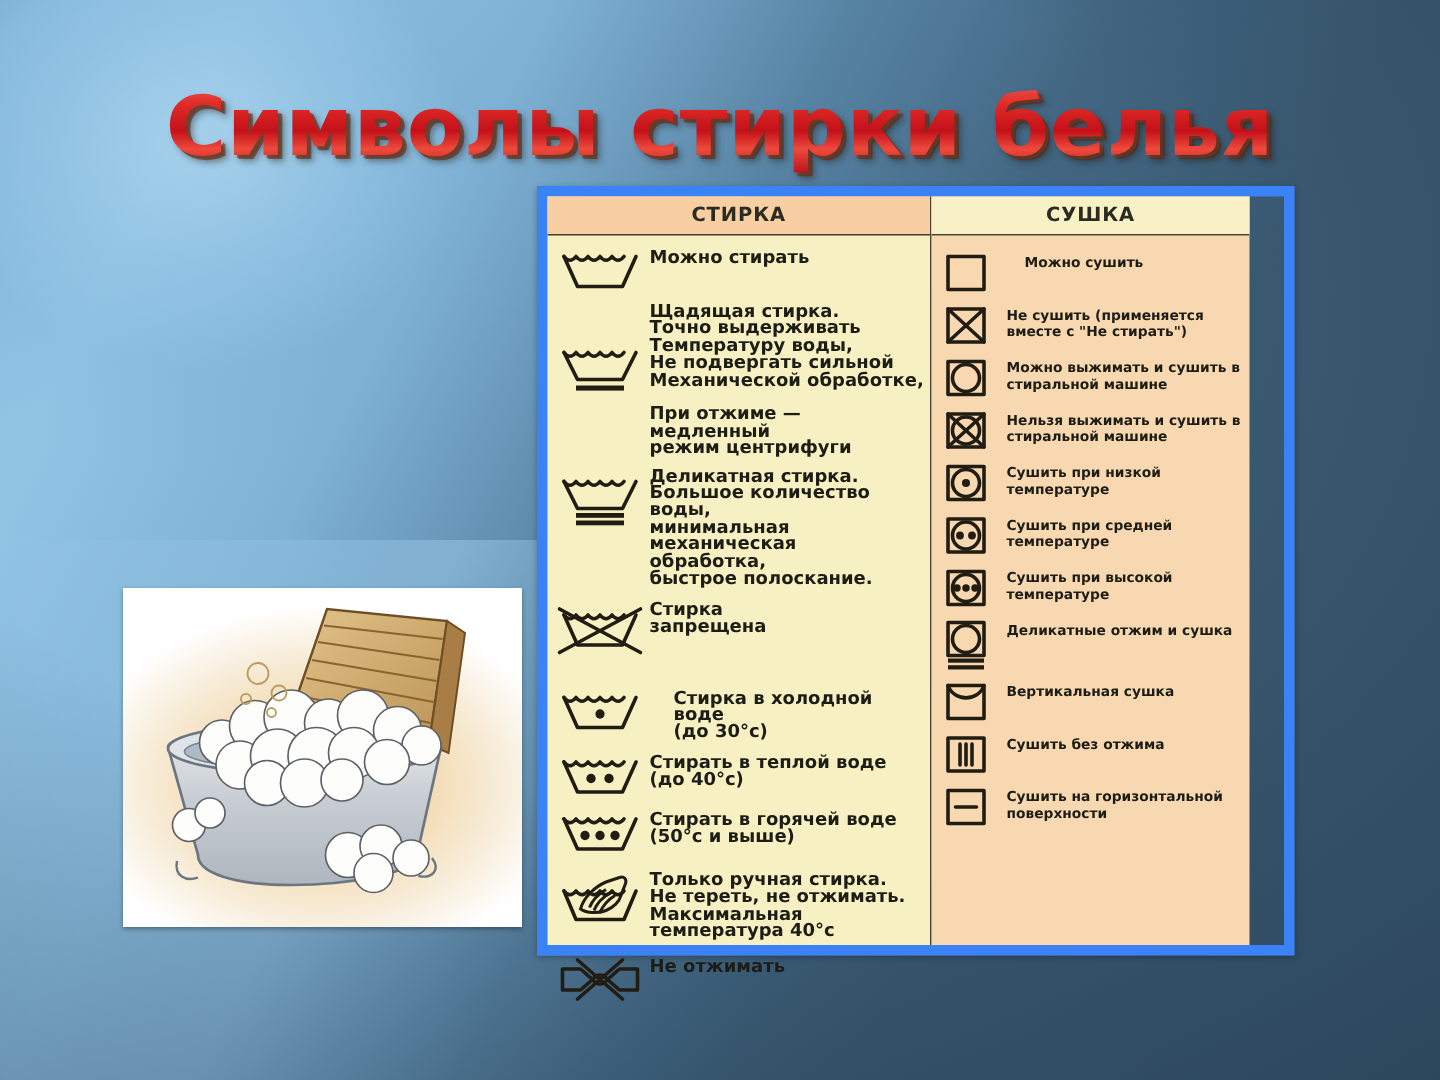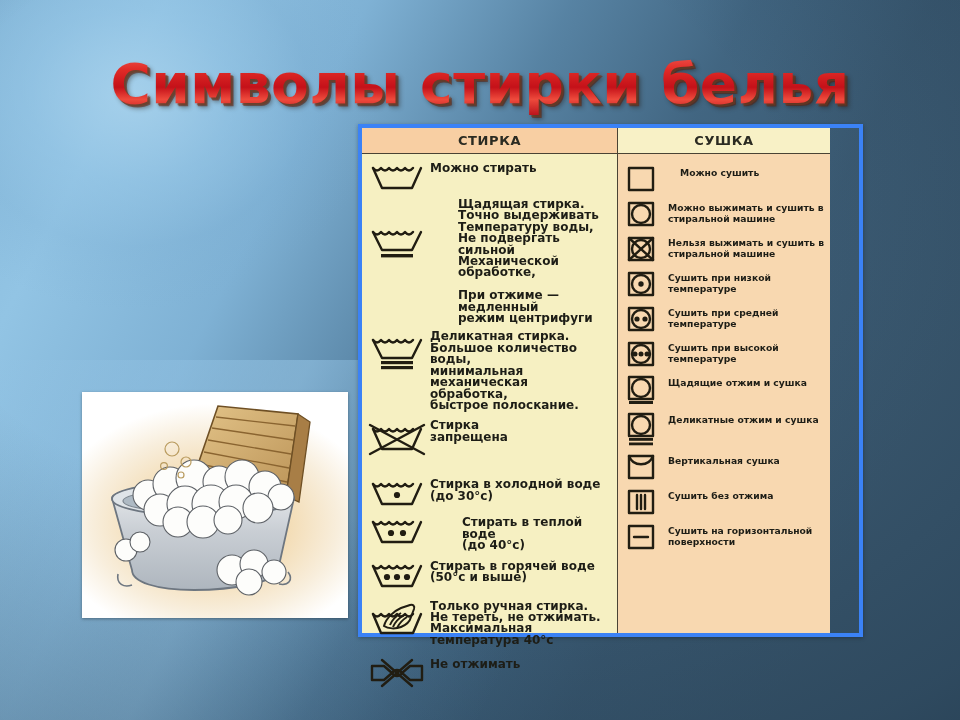--- a/index.html
+++ b/index.html
@@ -78,21 +78,21 @@
     box-shadow:0 1px 3px rgba(0,0,0,.35);
     overflow:hidden;
   }
   .photo-inner{position:absolute;inset:0;background:
       radial-gradient(ellipse 70% 60% at 50% 58%, #f7e6c8 0%, #f3dcb4 38%, #f8eedc 66%, #ffffff 88%);}
   .photo svg{position:absolute;inset:0;}
 
   
   .panel{
     position:absolute;left:358px;top:124px;width:505px;height:513px;
-    border:4px solid #3b82f6;
+    border:7px solid #3b82f6;
     box-sizing:border-box;
     display:flex;
     box-shadow:0 1px 4px rgba(0,0,0,.3);
   }
   .col{box-sizing:border-box;}
   .col-wash{width:256px;background:#f6f0c2;border-right:1px solid #4a4334;}
   .col-dry{width:212px;background:#f8d8b0;}
   .col-head{
     height:26px;line-height:26px;text-align:center;
     font-family:"DejaVu Sans", sans-serif;
@@ -215,21 +215,21 @@
         <div class="row" style="margin-top:2px;">
           <div class="row-sym">
             <svg width="58" height="30" viewBox="0 0 58 30">
               <path class="sym" d="M5 6 q4 5 8 0 q4 5 8 0 q4 5 8 0 q4 5 8 0 q4 5 8 0"></path>
               <path class="sym" d="M5 6 L14 26 L44 26 L53 6"></path>
             </svg>
           </div>
           <div class="row-txt">Можно стирать</div>
         </div>
 
-        <div class="row" style="margin-top:4px;gap:28px;">
+        <div class="row" style="margin-top:4px;">
           <div class="row-sym" style="padding-top:28px;">
             <svg width="58" height="34" viewBox="0 0 58 34">
               <path class="sym" d="M5 6 q4 5 8 0 q4 5 8 0 q4 5 8 0 q4 5 8 0 q4 5 8 0"></path>
               <path class="sym" d="M5 6 L14 24 L44 24 L53 6"></path>
               <rect class="sym-f" x="13" y="28" width="32" height="3.4"></rect>
             </svg>
           </div>
           <div class="row-txt">Щадящая стирка.
 Точно выдерживать
 Температуру воды,
@@ -262,33 +262,33 @@
               <path class="sym" d="M5 8 q4 5 8 0 q4 5 8 0 q4 5 8 0 q4 5 8 0 q4 5 8 0"></path>
               <path class="sym" d="M5 8 L14 28 L44 28 L53 8"></path>
               <line class="sym" x1="2" y1="4" x2="56" y2="33"></line>
               <line class="sym" x1="56" y1="4" x2="2" y2="33"></line>
             </svg>
           </div>
           <div class="row-txt">Стирка
 запрещена</div>
         </div>
 
-        <div class="row" style="margin-top:21px;">
+        <div class="row" style="margin-top:21px;gap:16px;">
           <div class="row-sym">
             <svg width="58" height="30" viewBox="0 0 58 30">
               <path class="sym" d="M5 6 q4 5 8 0 q4 5 8 0 q4 5 8 0 q4 5 8 0 q4 5 8 0"></path>
               <path class="sym" d="M5 6 L14 26 L44 26 L53 6"></path>
               <circle class="sym-f" cx="29" cy="17" r="3.1"></circle>
             </svg>
           </div>
           <div class="row-txt">Стирка в холодной воде
 (до 30°c)</div>
         </div>
 
-        <div class="row" style="margin-top:8px;gap:32px;">
+        <div class="row" style="margin-top:8px;">
           <div class="row-sym">
             <svg width="58" height="30" viewBox="0 0 58 30">
               <path class="sym" d="M5 6 q4 5 8 0 q4 5 8 0 q4 5 8 0 q4 5 8 0 q4 5 8 0"></path>
               <path class="sym" d="M5 6 L14 26 L44 26 L53 6"></path>
               <circle class="sym-f" cx="23" cy="17" r="3.1"></circle>
               <circle class="sym-f" cx="35" cy="17" r="3.1"></circle>
             </svg>
           </div>
           <div class="row-txt">Стирать в теплой воде
 (до 40°c)</div>
@@ -349,20 +349,31 @@
 
         <div class="row" style="margin-top:4px;gap:12px;">
           <div class="row-sym">
             <svg width="34" height="30" viewBox="0 0 34 30">
                 <rect class="sym" x="5" y="4" width="24" height="22"></rect>
               </svg>
           </div>
           <div class="row-txt">Можно сушить</div>
         </div>
 
+        <div class="row">
+          <div class="row-sym">
+            <svg width="34" height="30" viewBox="0 0 34 30">
+              <rect class="sym" x="5" y="4" width="24" height="22"></rect>
+              <line class="sym" x1="5" y1="4" x2="29" y2="26"></line>
+              <line class="sym" x1="29" y1="4" x2="5" y2="26"></line>
+            </svg>
+          </div>
+          <div class="row-txt">Не сушить (применяется
+вместе с "Не стирать")</div>
+        </div>
 
         <div class="row">
           <div class="row-sym">
             <svg width="34" height="30" viewBox="0 0 34 30">
               <rect class="sym" x="5" y="4" width="24" height="22"></rect>
               <circle class="sym" cx="17" cy="15" r="9"></circle>
             </svg>
           </div>
           <div class="row-txt">Можно выжимать и сушить в
 стиральной машине</div>
@@ -413,30 +424,20 @@
               <circle class="sym" cx="17" cy="15" r="9"></circle>
               <circle class="sym-f" cx="11" cy="15" r="2.5"></circle>
               <circle class="sym-f" cx="17" cy="15" r="2.5"></circle>
               <circle class="sym-f" cx="23" cy="15" r="2.5"></circle>
             </svg>
           </div>
           <div class="row-txt">Сушить при высокой
 температуре</div>
         </div>
 
-        <div class="row">
-          <div class="row-sym">
-            <svg width="34" height="32" viewBox="0 0 34 32">
-              <rect class="sym" x="5" y="3" width="24" height="22"></rect>
-              <circle class="sym" cx="17" cy="14" r="9"></circle>
-              <rect class="sym-f" x="5" y="27" width="24" height="3"></rect>
-            </svg>
-          </div>
-          <div class="row-txt">Щадящие отжим и сушка</div>
-        </div>
 
         <div class="row">
           <div class="row-sym">
             <svg width="34" height="36" viewBox="0 0 34 36">
               <rect class="sym" x="5" y="3" width="24" height="22"></rect>
               <circle class="sym" cx="17" cy="14" r="9"></circle>
               <rect class="sym-f" x="5" y="27" width="24" height="2.8"></rect>
               <rect class="sym-f" x="5" y="31.5" width="24" height="2.8"></rect>
             </svg>
           </div>

